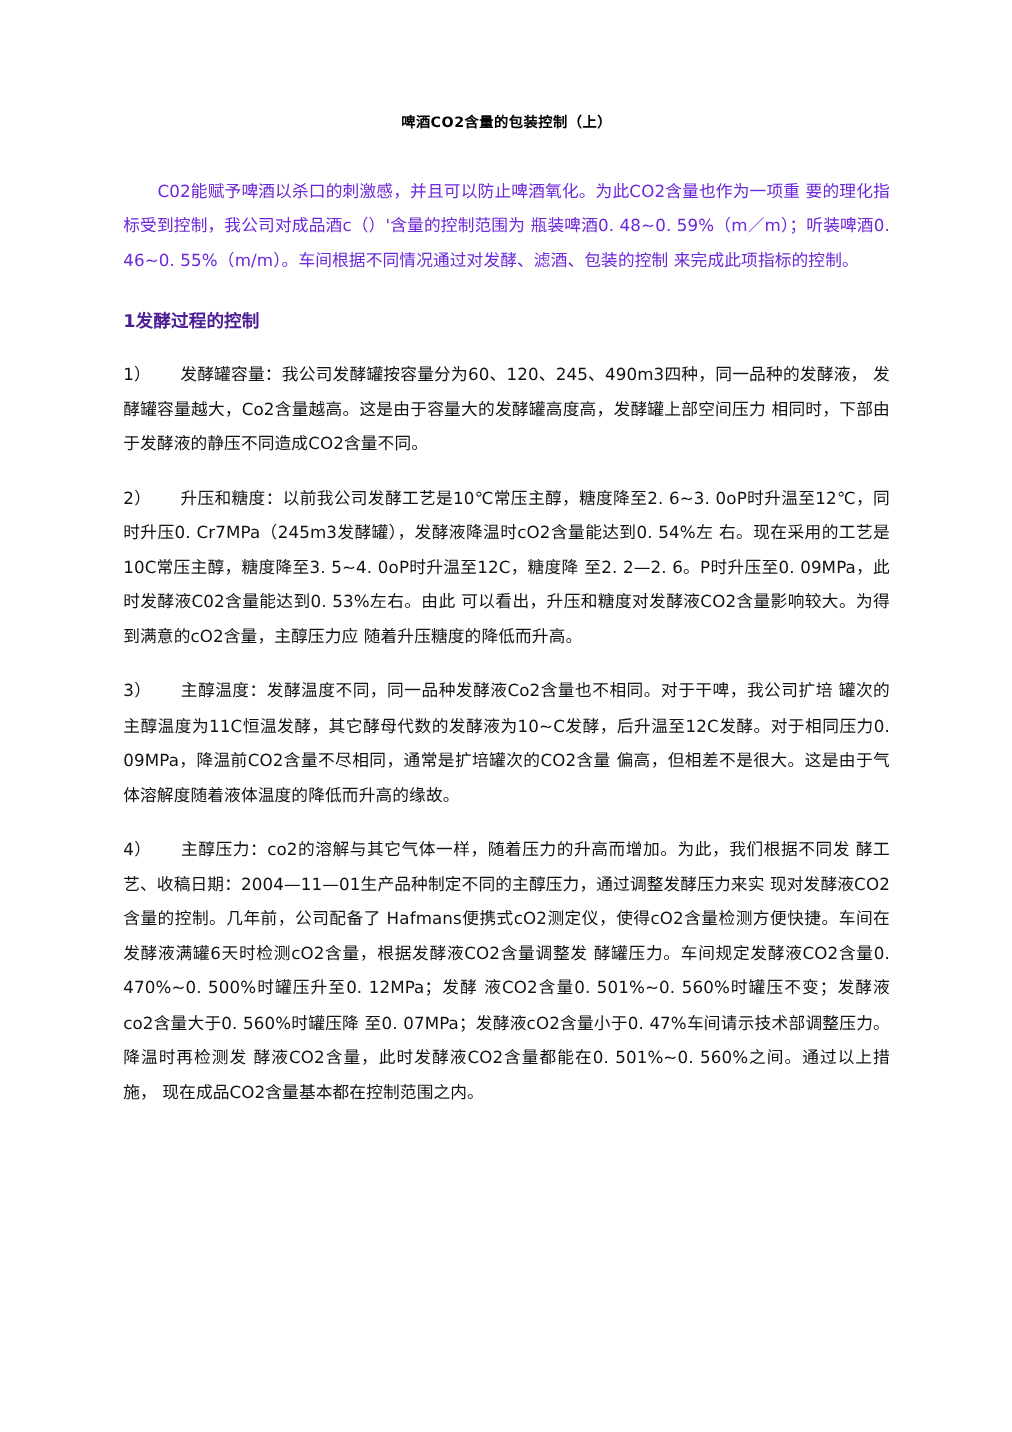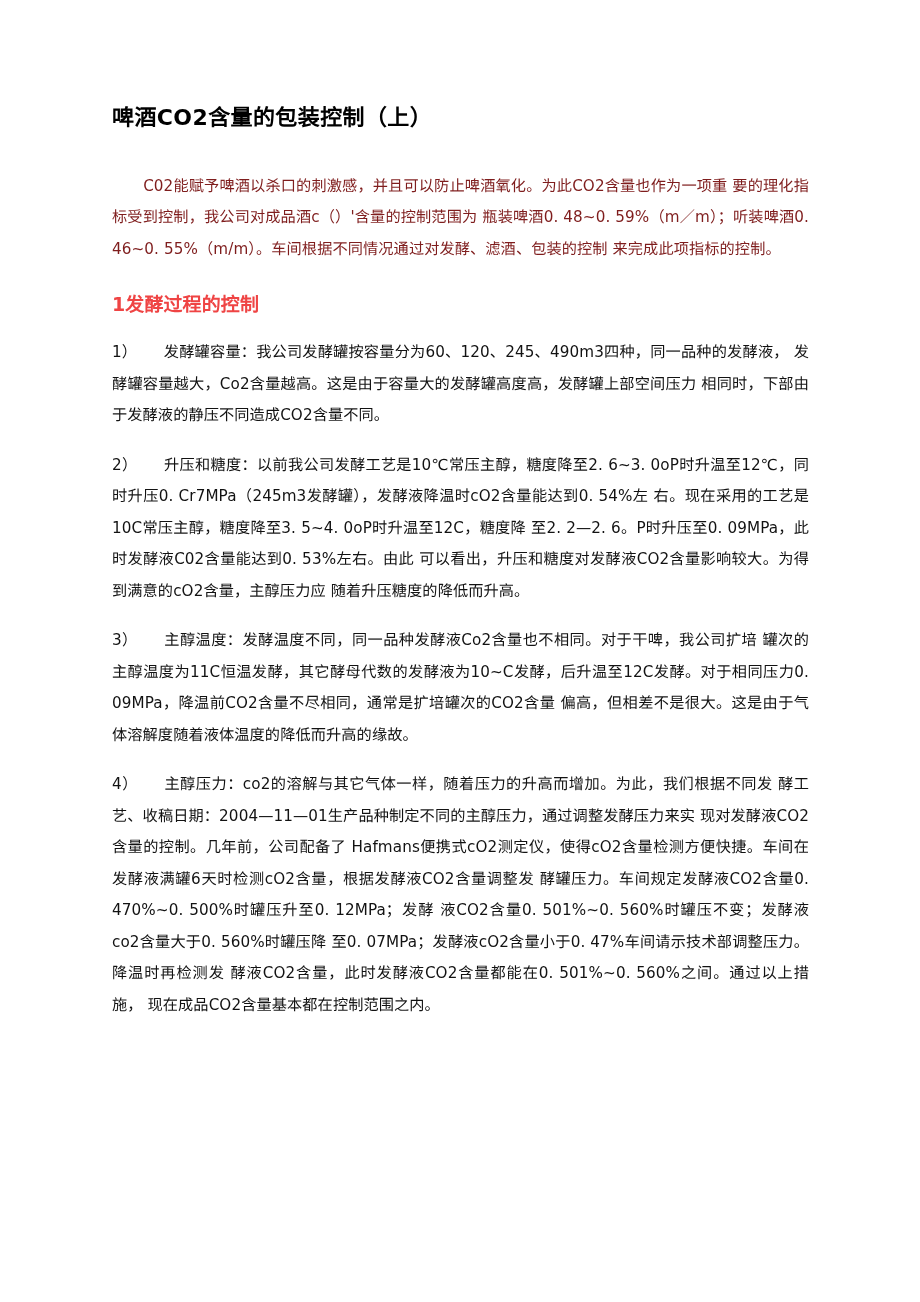--- a/index.html
+++ b/index.html
@@ -25,47 +25,48 @@
     background: #ffffff;
   }
   .content {
     position: absolute;
     left: 112px;
     top: 104px;
     width: 697px;
   }
 
   .doc-title {
-    font-size: 22px;
+    font-size: 13px;
     font-weight: bold;
+    text-align: center;
     letter-spacing: 0.4px;
     margin: 0 0 38px 0;
     line-height: 1.3;
     color: #000000;
   }
 
   .para {
     font-size: 15.2px;
     line-height: 31.5px;
     text-align: justify;
     text-justify: inter-ideograph;
     margin: 0 0 18px 0;
-    color: #7f1d1d;
+    color: #6d28d9;
     letter-spacing: 0.1px;
   }
   .para.first-indent {
     text-indent: 2.05em;
   }
 
   .section-heading {
-    font-size: 19px;
+    font-size: 16px;
     font-weight: bold;
     line-height: 30px;
     margin: 24px 0 18px 0;
-    color: #ef4444;
+    color: #4c1d95;
     letter-spacing: 0.1px;
   }
 
   .list-para {
     font-size: 15.2px;
     line-height: 31.5px;
     text-align: justify;
     text-justify: inter-ideograph;
     margin: 0 0 18px 0;
     color: #121212;

